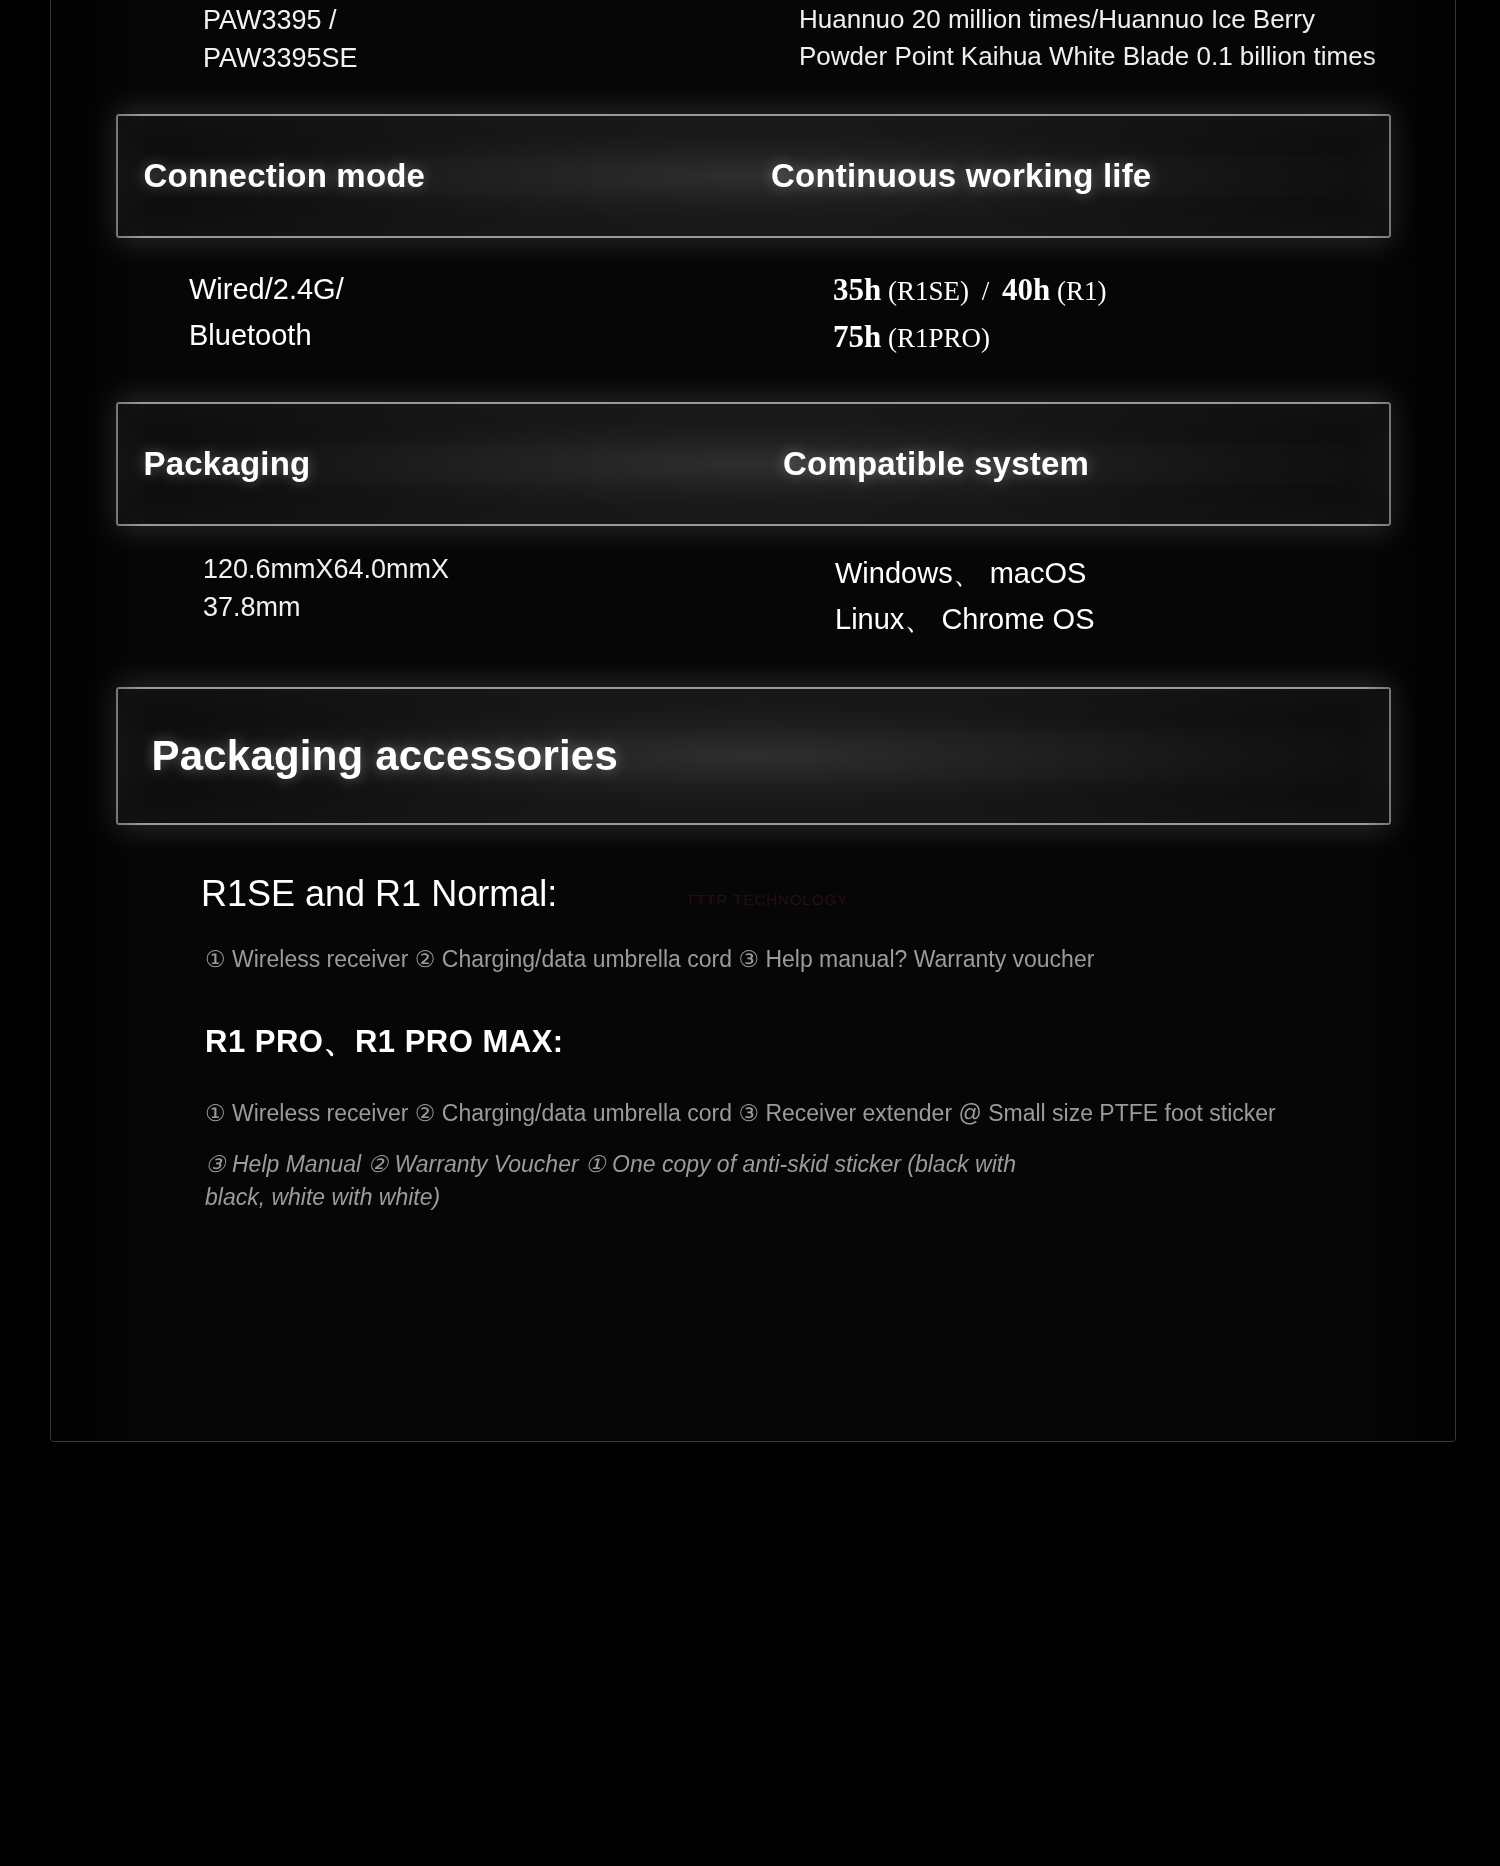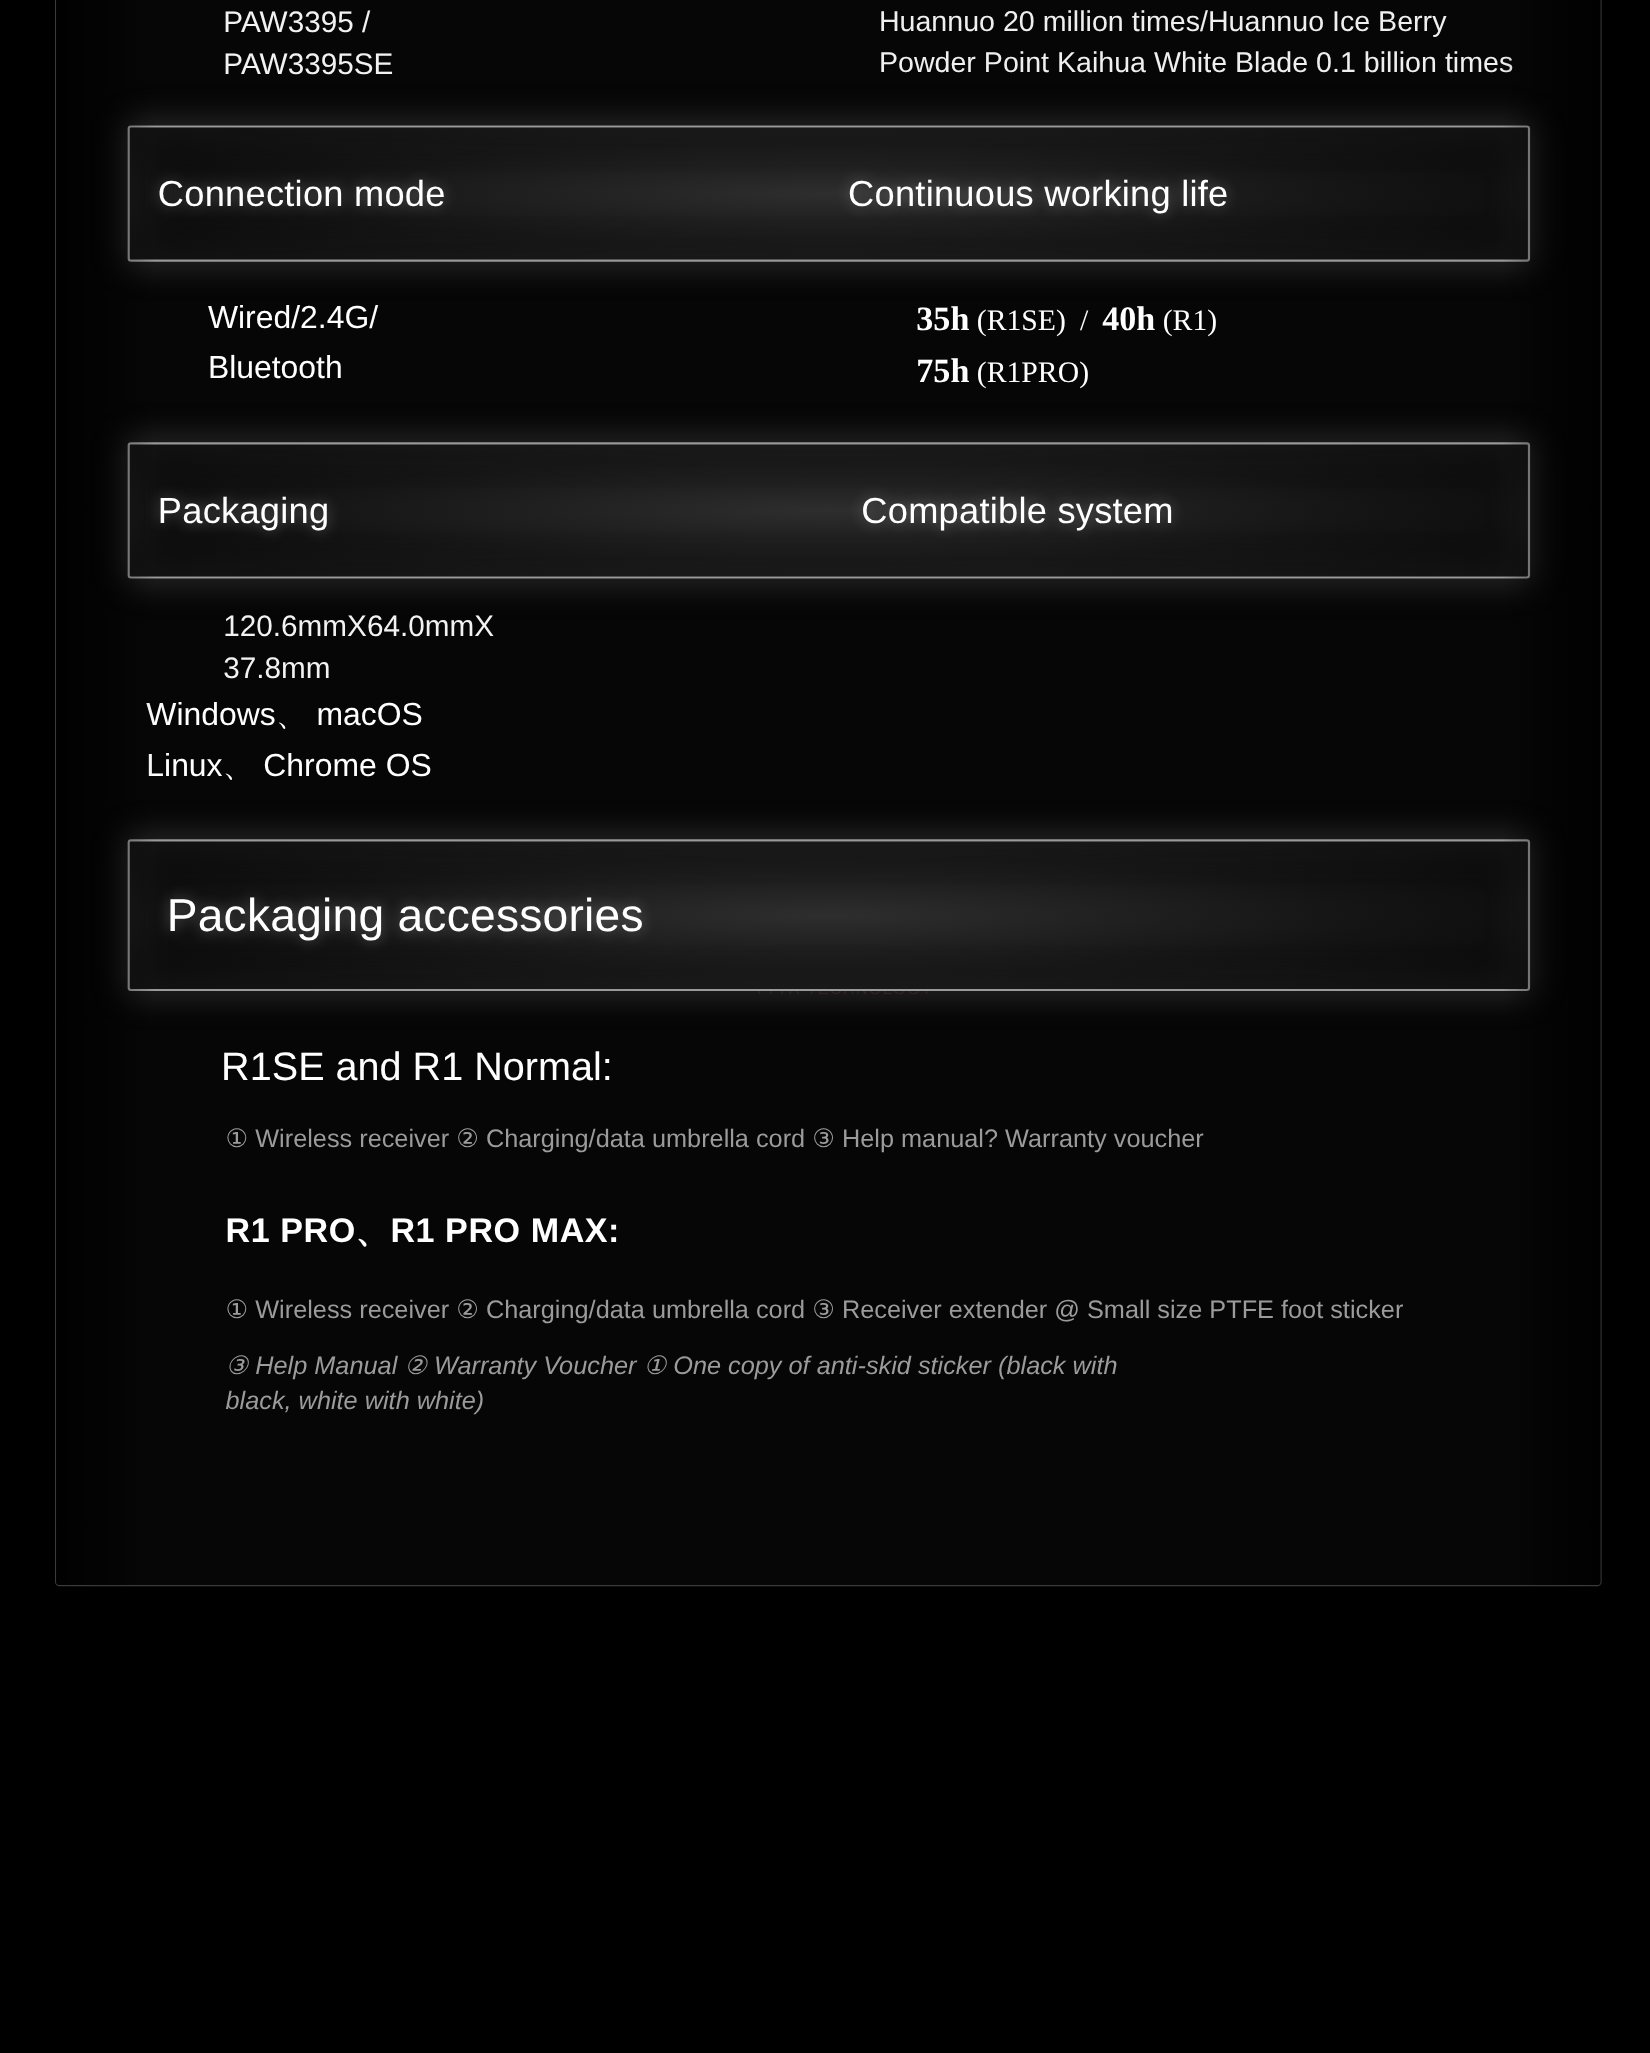--- a/index.html
+++ b/index.html
@@ -65,21 +65,21 @@
   }
   .banner.two-col .col-right {
     width: 50%;
     box-sizing: border-box;
     text-align: left;
     padding-left: 18px;
   }
 
   .banner-title {
     font-size: 33px;
-    font-weight: 400;
+    font-weight: 700;
     letter-spacing: 0.2px;
     color: #ffffff;
     text-shadow: 0 0 14px rgba(255,255,255,0.35);
   }
 
   .row {
     display: flex;
     width: 1404px;
     box-sizing: border-box;
   }
@@ -213,21 +213,21 @@
 
       <div class="banner two-col" style="height:124px; margin-top:42px;">
         <div class="col-left">
           <span class="banner-title">Packaging</span>
         </div>
         <div class="col-right" style="padding-left:30px;">
           <span class="banner-title">Compatible system</span>
         </div>
       </div>
 
-      <div class="row" style="padding-top:24px;flex-direction:column;">
+      <div class="row" style="padding-top:24px;">
         <div class="cell-left">
           <div class="spec-text">120.6mmX64.0mmX</div>
           <div class="spec-text">37.8mm</div>
         </div>
         <div class="cell-right" style="padding-left:82px;">
           <div class="spec-text-lg">Windows、 macOS</div>
           <div class="spec-text-lg">Linux、 Chrome OS</div>
         </div>
       </div>
 

